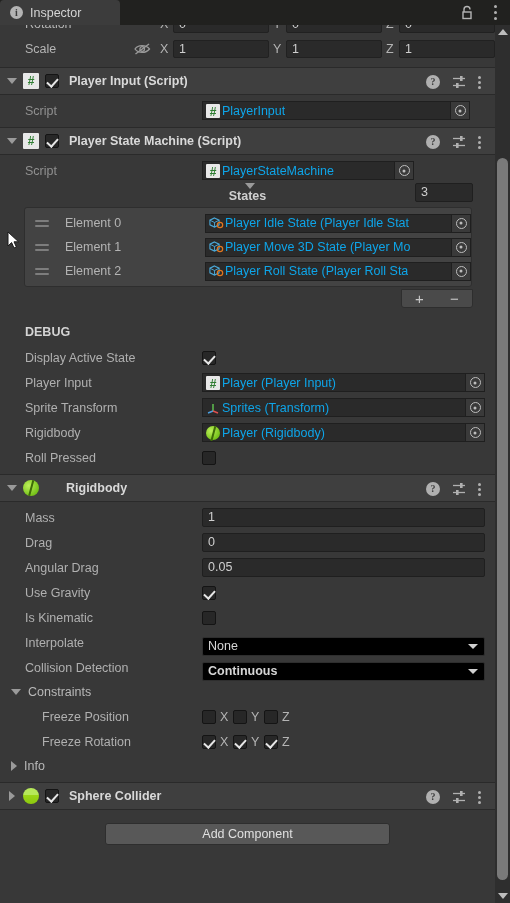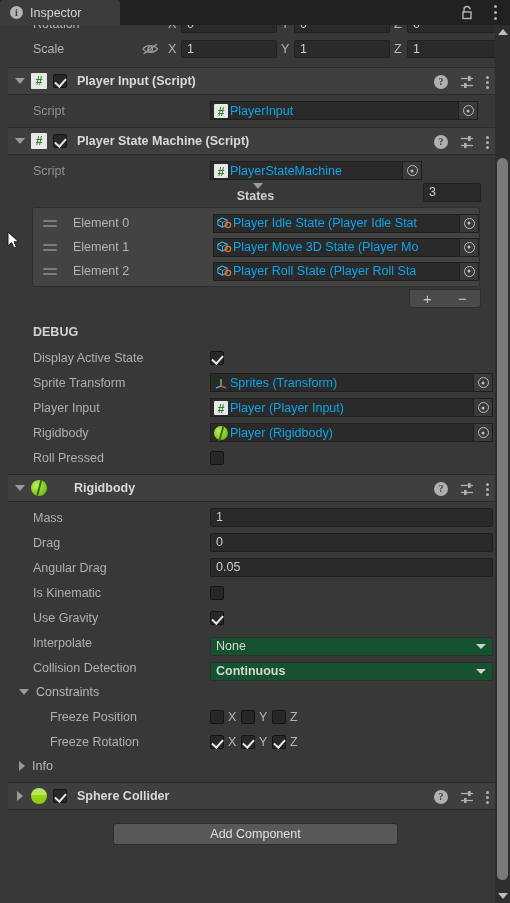--- a/index.html
+++ b/index.html
@@ -33,21 +33,21 @@
   }
   .lock-icon { position: absolute; right: 36px; top: 5px; width: 14px; height: 15px; }
   .tab-kebab { position: absolute; right: 12px; top: 5px; width: 4px; height: 15px; }
   .tab-kebab i { display:block; width:3px; height:3px; border-radius:50%; background:#b0b0b0; margin-bottom:3px; }
 
   
   .scrollarea {
     position: absolute; top: 25px; left: 0; width: 510px; height: 878px;
     background: #383838; overflow: hidden;
   }
-  .content { position: absolute; top: 0; left: 8px; width: 495px; }
+  .content { position: absolute; top: 0; left: 0; width: 495px; }
 
   
   .transform-tail { position: relative; width: 495px; height: 42px; background:#383838; overflow:hidden; }
   .vrow { position: absolute; left: 0; width: 495px; height: 22px; display:flex; align-items:center; }
   .vrow .vlabel { width: 170px; padding-left: 25px; color:#b4b4b4; font-size:12.5px; }
   .vec3 { display: flex; align-items: center; gap: 0; }
   .axis { color:#b4b4b4; font-size:12.5px; width:17px; text-align:left; padding-left:4px;}
   .numfield {
     width: 96px; height: 18px; background:#2a2a2a; border:1px solid #212121;
     border-radius:2px; color:#cfcfcf; font-size:12.5px; line-height:16px; padding-left:5px;
@@ -115,21 +115,21 @@
   .so-ico { position:relative; }
   .so-ico .cube { position:absolute; left:0; top:1px; width:11px; height:11px; }
   .so-ico .gear { position:absolute; left:7px; top:5px; width:8px; height:8px; }
   .tf-ico svg { display:block; }
 
   .txtfield {
     height:19px; background:#2a2a2a; border:1px solid #1f1f1f; border-radius:2px;
     color:#cfcfcf; font-size:12.5px; line-height:17px; padding-left:5px;
   }
   .dropdown {
-    height:19px; background:#14532d; border:1px solid #2e2e2e; border-radius:2px;
+    height:19px; background:#000000; border:1px solid #2e2e2e; border-radius:2px;
     color:#d6d6d6; font-size:12.5px; line-height:17px; padding-left:5px; position:relative;margin-top:8px;
   }
   .dropdown .dd-arrow {
     position:absolute; right:6px; top:6px;
     width:0;height:0;border-left:5px solid transparent;border-right:5px solid transparent;border-top:5px solid #d0d0d0;
   }
   .cbox {
     width:14px;height:14px;background:#272727;border:1px solid #141414;border-radius:2px;position:relative;flex:0 0 auto;
   }
   .cbox.on::after{
@@ -396,41 +396,41 @@
         </div>
 
         <div class="debug-title" style="margin-top:12px;">DEBUG</div>
 
         <div class="row">
           <div class="label">Display Active State</div>
           <div class="cbox on"></div>
         </div>
 
         <div class="row">
+          <div class="label">Player Input</div>
+          <div class="objfield" style="width:283px;">
+            <div class="of-ico cs-icon"></div>
+            <div class="of-text">Player (Player Input)</div>
+            <div class="of-pick">
+                <div class="dot-target"></div>
+              </div>
+          </div>
+        </div>
+
+        <div class="row">
           <div class="label">Sprite Transform</div>
           <div class="objfield" style="width:283px;">
             <div class="of-ico tf-ico">
               <svg width="14" height="14" viewBox="0 0 14 14">
                 <line x1="7" y1="10" x2="7" y2="3" stroke="#5fbf4f" stroke-width="1.5"></line>
                 <line x1="7" y1="10" x2="2" y2="12" stroke="#4a9fe0" stroke-width="1.5"></line>
                 <line x1="7" y1="10" x2="12" y2="12" stroke="#e05050" stroke-width="1.5"></line>
               </svg>
             </div>
             <div class="of-text">Sprites (Transform)</div>
-            <div class="of-pick">
-                <div class="dot-target"></div>
-              </div>
-          </div>
-        </div>
-
-        <div class="row">
-          <div class="label">Player Input</div>
-          <div class="objfield" style="width:283px;">
-            <div class="of-ico cs-icon"></div>
-            <div class="of-text">Player (Player Input)</div>
             <div class="of-pick">
                 <div class="dot-target"></div>
               </div>
           </div>
         </div>
 
         <div class="row">
           <div class="label">Rigidbody</div>
           <div class="objfield" style="width:283px;">
             <div class="of-ico rb-icon"></div>
@@ -477,26 +477,26 @@
         </div>
         <div class="row">
           <div class="label">Drag</div>
           <div class="txtfield" style="width:283px;">0</div>
         </div>
         <div class="row">
           <div class="label">Angular Drag</div>
           <div class="txtfield" style="width:283px;">0.05</div>
         </div>
         <div class="row">
+          <div class="label">Use Gravity</div>
+          <div class="cbox on"></div>
+        </div>
+        <div class="row">
           <div class="label">Is Kinematic</div>
           <div class="cbox"></div>
-        </div>
-        <div class="row">
-          <div class="label">Use Gravity</div>
-          <div class="cbox on"></div>
         </div>
         <div class="row">
           <div class="label">Interpolate</div>
           <div class="dropdown" style="width:283px;">
             <span>None</span>
             <span class="dd-arrow"></span>
           </div>
         </div>
         <div class="row">
           <div class="label">Collision Detection</div>

